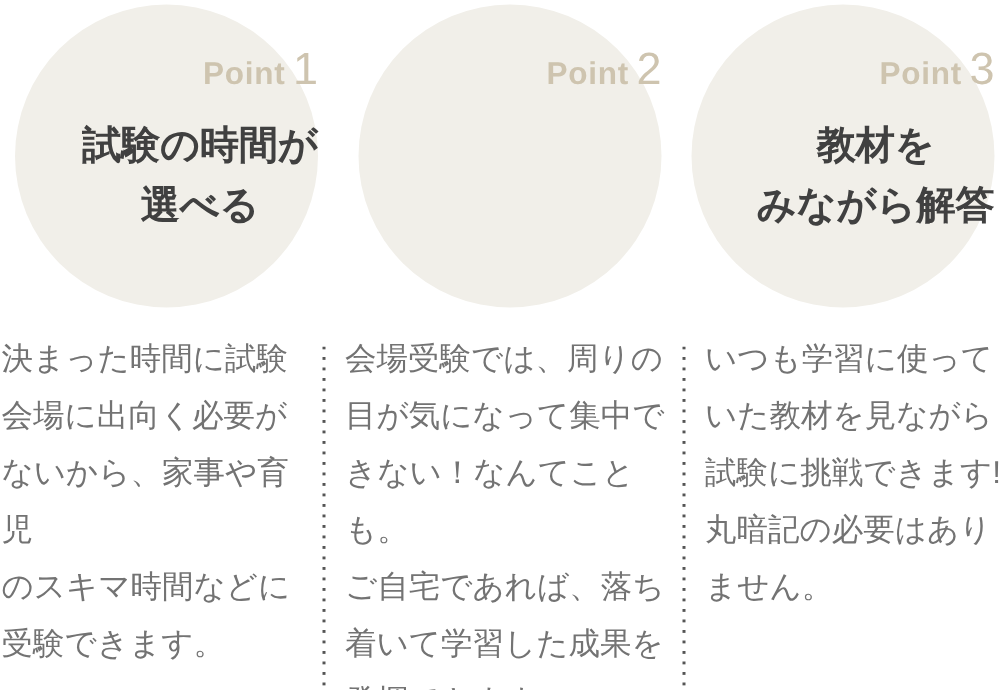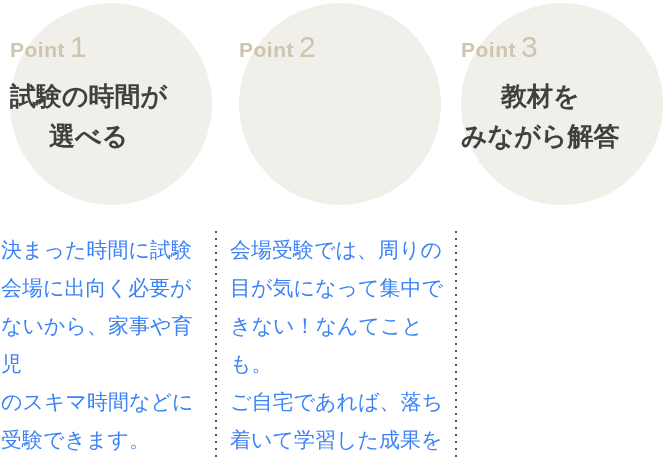--- a/index.html
+++ b/index.html
@@ -29,21 +29,21 @@
     background-repeat: repeat-y;
   }
   .circle {
     width: 202px;
     height: 202px;
     border-radius: 50%;
     background: #f1efe9;
     margin-top: 3px;
     display: flex;
     flex-direction: column;
-    align-items: flex-start;
+    align-items: flex-end;
     padding-top: 27px;
   }
   .col-1 .circle { margin-left: 10px; }
   .col-2 .circle { margin-left: 24px; }
   .col-3 .circle { margin-left: 6px; }
   .point-label {
     display: flex;
     align-items: baseline;
     gap: 5px;
     color: #cec4af;
@@ -61,24 +61,24 @@
   .circle-title {
     margin-top: 12px;
     font-size: 26px;
     font-weight: 700;
     line-height: 40px;
     color: #404040;
     text-align: center;
     white-space: pre-line;
   }
   .desc {
-    margin-top: 26px;
+    margin-top: 16px;
     font-size: 21px;
     line-height: 38px;
-    color: #3b82f6;
+    color: #737373;
     white-space: pre-line;
   }
   .col-1 .desc { margin-left: 1px; margin-right: 2px; }
   .col-2 .desc { margin-left: 15px; margin-right: 6px; }
   .col-3 .desc { margin-left: 15px; margin-right: 0; }
 </style>
 </head>
 <body>
 
 <div class="points-grid">
@@ -116,15 +116,20 @@
 
   <div class="point-col col-3 divided">
     <div class="circle">
       <div class="point-label">
         <span class="word">Point</span>
         <span class="num">3</span>
       </div>
       <div class="circle-title">教材を
 みながら解答</div>
     </div>
+    <p class="desc">いつも学習に使って
+いた教材を見ながら
+試験に挑戦できます!
+丸暗記の必要はあり
+ません。</p>
   </div>
 
 </div>
 
 </body></html>

